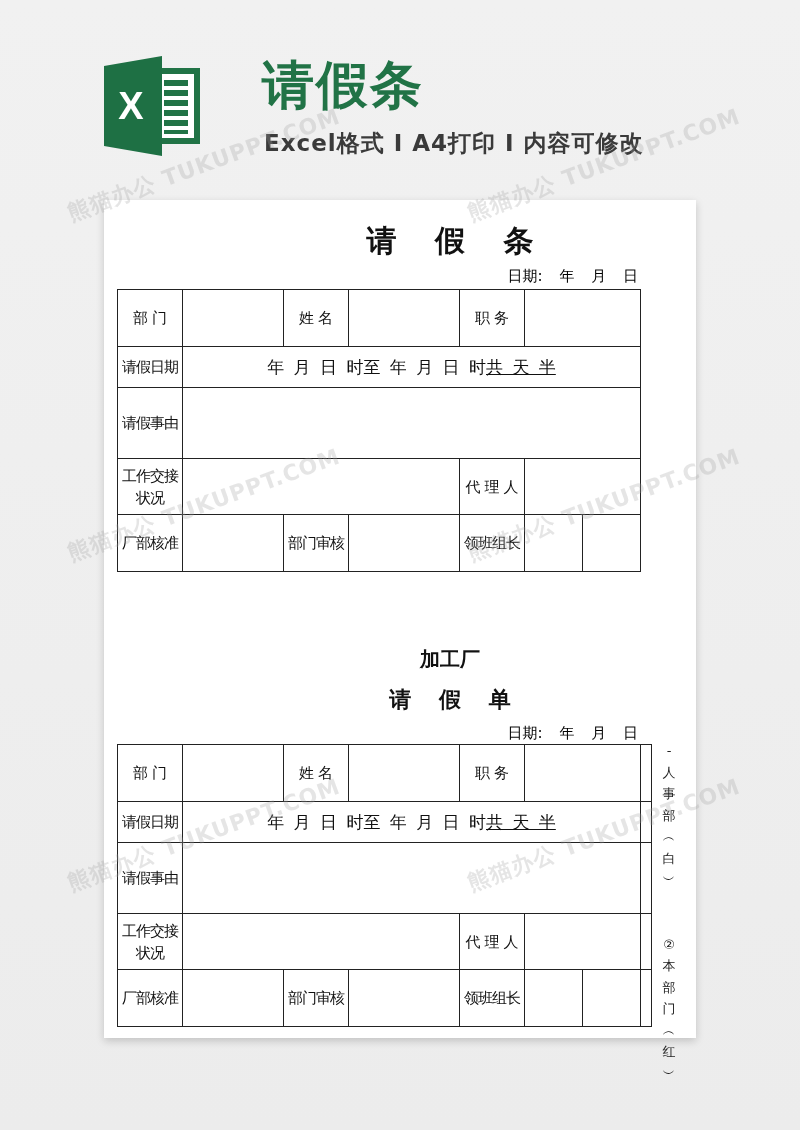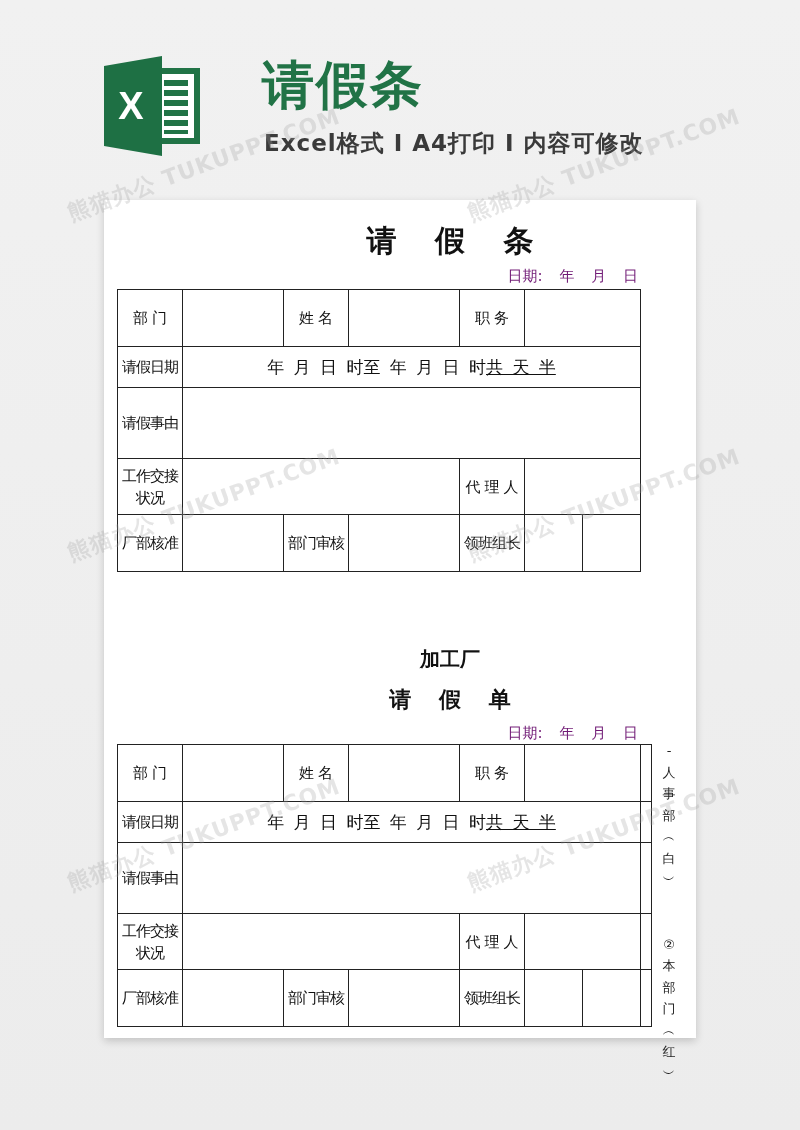--- a/index.html
+++ b/index.html
@@ -31,21 +31,21 @@
     background: #fff; box-shadow: 0 3px 8px rgba(0,0,0,0.18);
   }
   .doc-title {
     position: absolute; left: 10px; width: 100%; text-align: center;
     font-weight: bold; color: #111; margin-left: 40px;
   }
   .t1 { top: 18px; font-size: 30px; letter-spacing: 14px; line-height: 46px; padding-left: 14px; }
   .t2 { top: 444px; font-size: 20px; line-height: 30px; }
   .t3 { top: 484px; font-size: 22px; letter-spacing: 10px; line-height: 32px; padding-left: 10px; }
   .date-line {
-    position: absolute; right: 58px; font-size: 15px; color: #701a75; line-height: 20px;
+    position: absolute; right: 58px; font-size: 15px; color: #000000; line-height: 20px;
     word-spacing: 0;
   }
   .date-line span { margin-left: 12px; }
   .date-line span:first-child { margin-left: 0; }
   .d1 { top: 66px; }
   .d2 { top: 523px; }
   table.form {
     position: absolute; left: 13px; border-collapse: collapse; table-layout: fixed;
     font-size: 15px; color: #111;
   }

